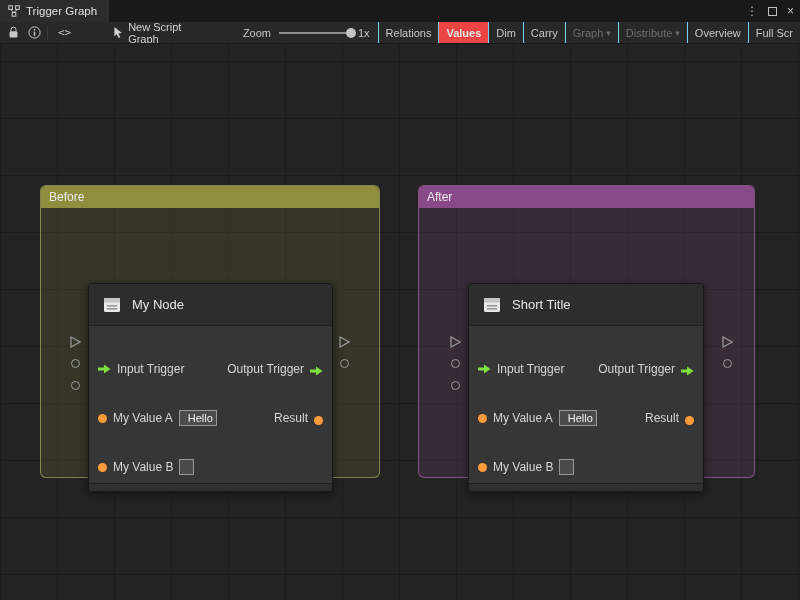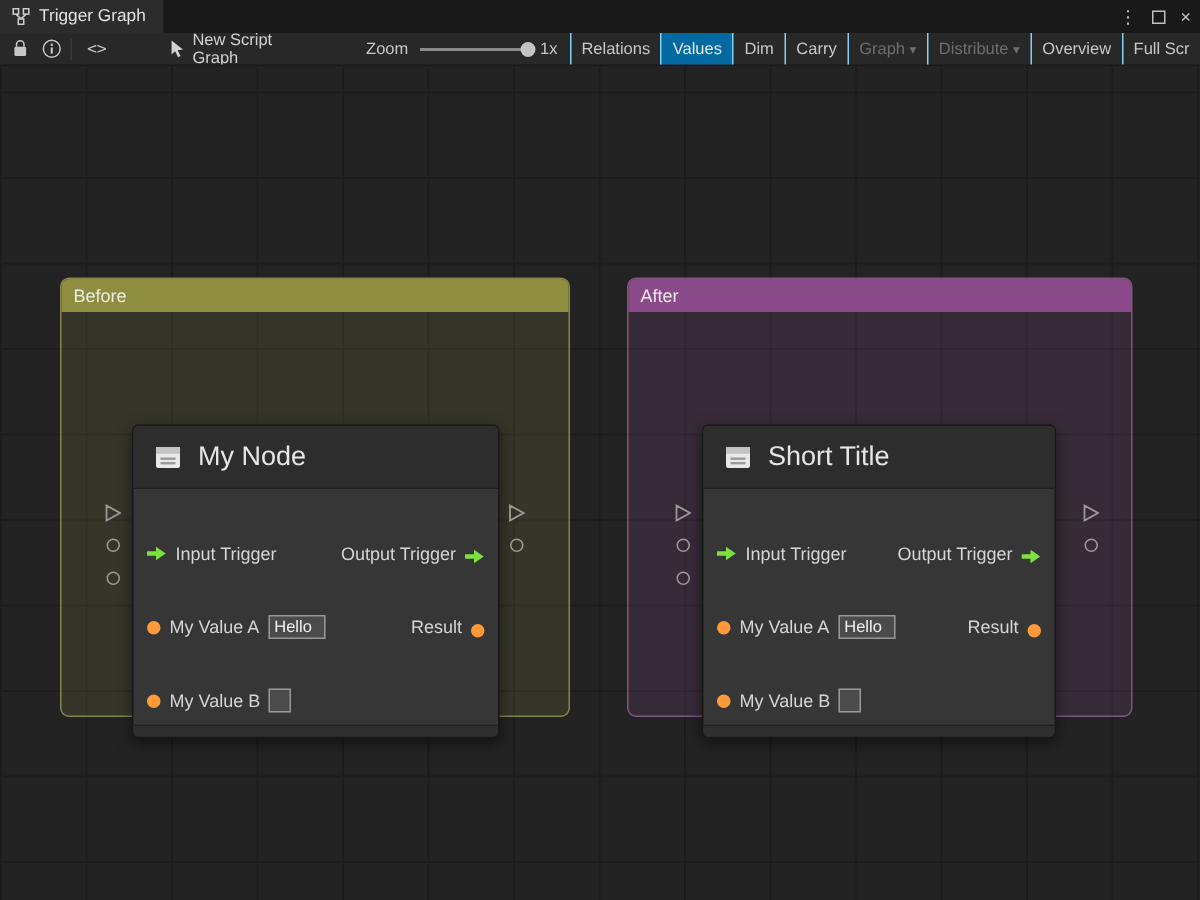--- a/index.html
+++ b/index.html
@@ -22,21 +22,21 @@
   .tb-icon { display:flex; align-items:center; }
   .sep { width:1px; height:14px; background:#3a3a3a; margin:0 6px; }
   .code-btn { font-family:"DejaVu Sans Mono", monospace; font-size:11px; color:#c8c8c8; padding:0 4px; }
   .graph-picker { display:flex; align-items:center; gap:5px; margin-left:38px; color:#d2d2d2; }
   .zoom-label { margin-left:36px; }
   .slider { position:relative; width:80px; height:12px; margin-left:8px; }
   .slider .track { position:absolute; left:0; right:0; top:5px; height:2px; background:#8d8d8d; }
   .slider .knob { position:absolute; left:67px; top:1px; width:10px; height:10px; border-radius:50%; background:#c4c4c4; }
   .zoom-value { margin-left:6px; margin-right:8px; }
   .tbtn { height:22px; display:flex; align-items:center; padding:0 7px; border-left:1px solid #7dd3fc; white-space:nowrap; }
-  .tbtn.active { background:#0369a1; color:#e8e8e8; }
+  .tbtn.active { background:#ef4444; color:#e8e8e8;font-weight:bold; }
   .tbtn.disabled { color:#6e6e6e; }
   .caret { font-size:9px; margin-left:3px; }
 
   
   .canvas {
     position:absolute; top:44px; left:0; right:0; bottom:0;
     background-color:#232323;
     background-image:
       linear-gradient(#1c1c1c 1px, transparent 1px),
       linear-gradient(90deg, #1c1c1c 1px, transparent 1px);
@@ -50,29 +50,29 @@
   .group .bar { height:22px; border-radius:5px 5px 0 0; display:flex; align-items:center; padding:0 8px; font-size:12px; color:#ececec; }
   #group-before { left:40px; top:141px; width:340px; height:293px; background:var(--group-before-fill, rgba(165,165,75,0.14)); border:1px solid var(--group-before-border, rgba(200,200,110,0.55)); }
   #group-before .bar { background:var(--group-before, #8e8e3e); }
   #group-after { left:418px; top:141px; width:337px; height:293px; background:var(--group-after-fill, rgba(175,95,175,0.14)); border:1px solid var(--group-after-border, rgba(205,125,205,0.5)); }
   #group-after .bar { background:var(--group-after, #8a4a8a); }
 
   
   .node { position:absolute; background:#363636; border:1px solid #181818; border-radius:4px; box-shadow:0 3px 10px rgba(0,0,0,0.5); }
   #node-before { left:88px; top:239px; width:245px; }
   #node-after  { left:468px; top:239px; width:236px; }
-  .node-header { height:42px; display:flex; align-items:center; gap:9px; padding:0 12px; background:#2d2d2d; border-bottom:1px solid #1f1f1f; border-radius:3px 3px 0 0; color:#e6e6e6; font-size:18px; }
+  .node-header { height:42px; display:flex; align-items:center; gap:9px; padding:0 12px; background:#2d2d2d; border-bottom:1px solid #1f1f1f; border-radius:3px 3px 0 0; color:#e6e6e6; font-size:13px; }
   .node-body { padding:5px 0; }
   .prow { height:22px; display:flex; align-items:center; padding:0 9px; font-size:12px; color:#d6d6d6;margin-top:27px; }
   .pl { display:flex; align-items:center; gap:6px; }
   .pr { margin-left:auto; display:flex; align-items:flex-end; gap:6px; }
   .node-footer { height:8px; background:#2f2f2f; border-top:1px solid #1f1f1f; border-radius:0 0 3px 3px; }
 
   .dot { width:9px; height:9px; border-radius:50%; background:var(--port-value, #ff9a3a); flex:0 0 auto; }
-  .field { background:#4b4b4b; border:1px solid #989898; color:#f2f2f2; font-size:11px; height:16px; padding:0 3px; font-family:"Liberation Sans", sans-serif; }
+  .field { background:#4b4b4b; border:1px solid #989898; color:#f2f2f2; font-size:11px; height:16px; padding:0 3px; font-family:"Liberation Sans", sans-serif;text-align:right; }
   .field.text { width:38px; }
   .field.small { width:15px; }
 
   
   .ext { position:absolute; }
   .ext-circle { width:9px; height:9px; border:1px solid #9a9a9a; border-radius:50%; background:transparent; }
 </style>
 </head>
 <body>
 

